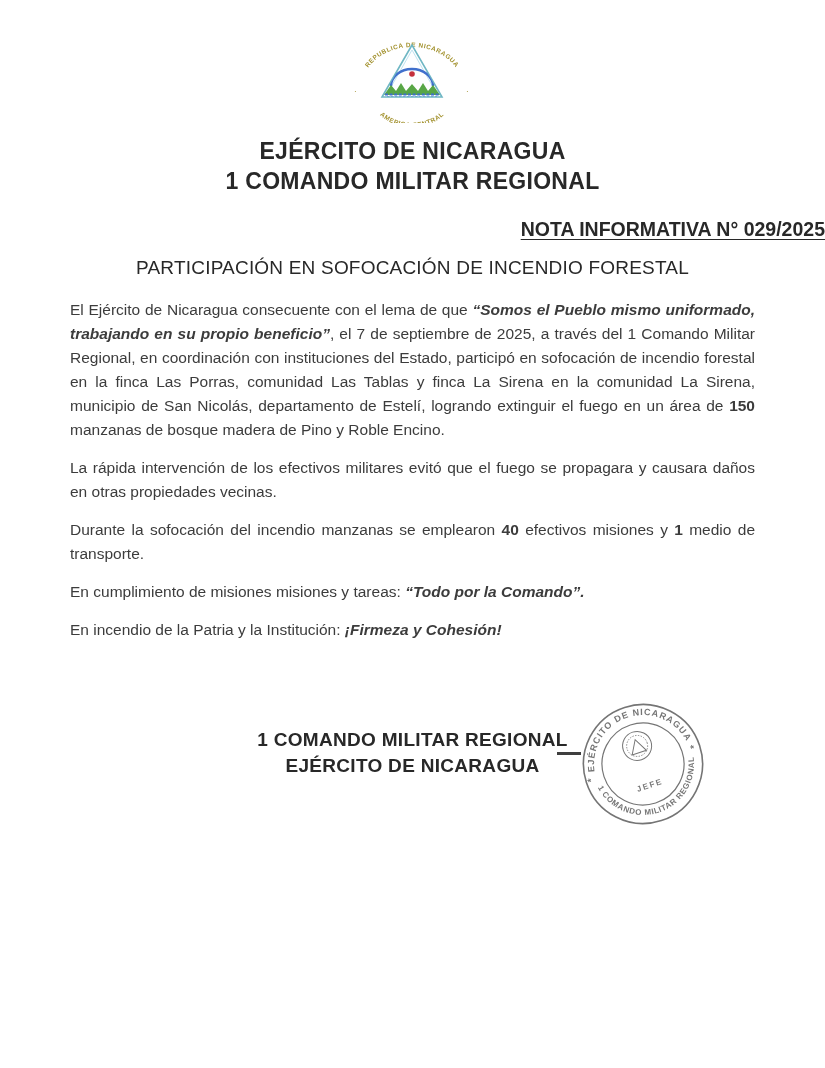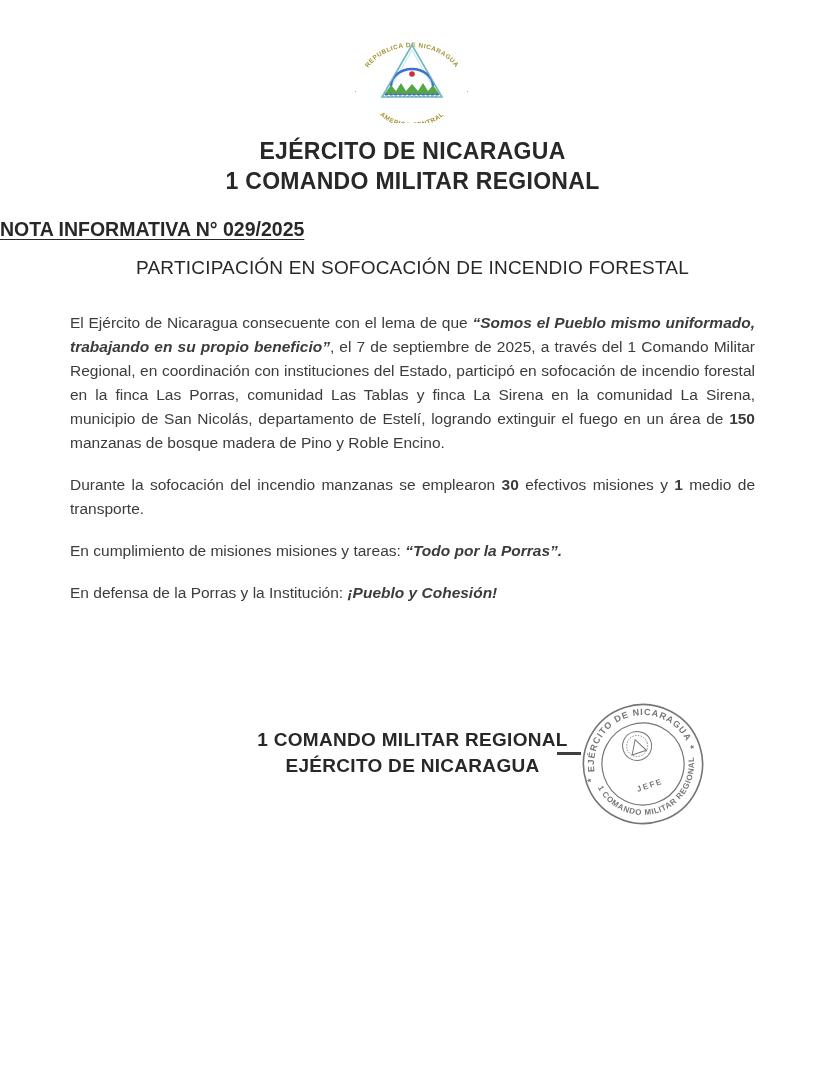--- a/index.html
+++ b/index.html
@@ -16,29 +16,29 @@
   .gold-dot{fill:var(--gold);font-size:8px;}
   .tri-stroke{fill:#fdfeff;stroke:var(--tri);stroke-width:1.6;}
   .tri-inner{fill:none;stroke:#bfe3f0;stroke-width:1;}
   .rainbow{fill:none;stroke:var(--rainbow);stroke-width:2.4;}
   .volcano{fill:var(--volcano);}
   .cap{fill:var(--cap);}
   .water{stroke:var(--rainbow);stroke-width:2;}
 
   .org-title{position:absolute;top:136px;left:0;width:100%;text-align:center;
     font-size:23px;font-weight:bold;line-height:30px;color:var(--heading);letter-spacing:.3px;}
-  .nota-title{position:absolute;top:218px;left:0;width:100%;text-align:left;
+  .nota-title{position:absolute;top:218px;left:0;width:100%;text-align:right;
     font-size:19.5px;font-weight:bold;color:var(--heading);}
   .nota-title span{text-decoration:underline;text-underline-offset:3px;}
   .subject-title{position:absolute;top:257px;left:0;width:100%;text-align:center;
     font-size:19px;font-weight:normal;color:var(--heading);letter-spacing:.2px;}
 
   .doc-body{position:absolute;top:293px;left:70px;width:685px;
     font-size:15.5px;line-height:24px;text-align:justify;color:var(--text);}
-  .doc-body p.para{margin:18px 0 14px 0;}
+  .doc-body p.para{margin:5px 0 14px 0;}
   .b{font-weight:bold;}
   .i{font-style:italic;}
 
   .signature{position:absolute;top:727px;left:0;width:100%;text-align:center;
     font-size:19px;font-weight:bold;line-height:26px;color:var(--heading);letter-spacing:.3px;}
 
   .sig-dash{position:absolute;left:557px;top:752px;width:24px;height:3px;background:#3f3f3f;}
 
   .stamp{position:absolute;left:580px;top:701px;width:126px;height:126px;
     transform:rotate(-18deg);opacity:.85;}
@@ -87,23 +87,24 @@
   </div>
 
   <div class="nota-title">
     <span>NOTA INFORMATIVA N° 029/2025</span>
   </div>
 
   <div class="subject-title">PARTICIPACIÓN EN SOFOCACIÓN DE INCENDIO FORESTAL</div>
 
   <div class="doc-body">
       <p class="para"><span>El Ejército de Nicaragua consecuente con el lema de que </span><span class="b i">“Somos el Pueblo mismo uniformado, trabajando en su propio beneficio”</span><span>, el 7 de septiembre de 2025, a través del 1 Comando Militar Regional, en coordinación con instituciones del Estado, participó en sofocación de incendio forestal en la finca Las Porras, comunidad Las Tablas y finca La Sirena en la comunidad La Sirena, municipio de San Nicolás, departamento de Estelí, logrando extinguir el fuego en un área de </span><span class="b">150</span><span> manzanas de bosque madera de Pino y Roble Encino.</span></p>
-      <p class="para"><span>Durante la sofocación del incendio manzanas se emplearon </span><span class="b">30</span><span> efectivos misiones y </span><span class="b">1</span><span> medio de transporte.</span></p>
-      <p class="para"><span>En cumplimiento de misiones misiones y tareas: </span><span class="b i">“Todo por la Porras”.</span></p>
-      <p class="para"><span>En defensa de la Porras y la Institución: </span><span class="b i">¡Pueblo y Cohesión!</span></p>
+      <p class="para"><span>La rápida intervención de los efectivos militares evitó que el fuego se propagara y causara daños en otras propiedades vecinas.</span></p>
+      <p class="para"><span>Durante la sofocación del incendio manzanas se emplearon </span><span class="b">40</span><span> efectivos misiones y </span><span class="b">1</span><span> medio de transporte.</span></p>
+      <p class="para"><span>En cumplimiento de misiones misiones y tareas: </span><span class="b i">“Todo por la Comando”.</span></p>
+      <p class="para"><span>En incendio de la Patria y la Institución: </span><span class="b i">¡Firmeza y Cohesión!</span></p>
     </div>
 
   <div class="signature">
     <div>1 COMANDO MILITAR REGIONAL</div>
     <div>EJÉRCITO DE NICARAGUA</div>
   </div>
 
   <div class="sig-dash"></div>
 
   <svg class="stamp" viewBox="0 0 126 126">

